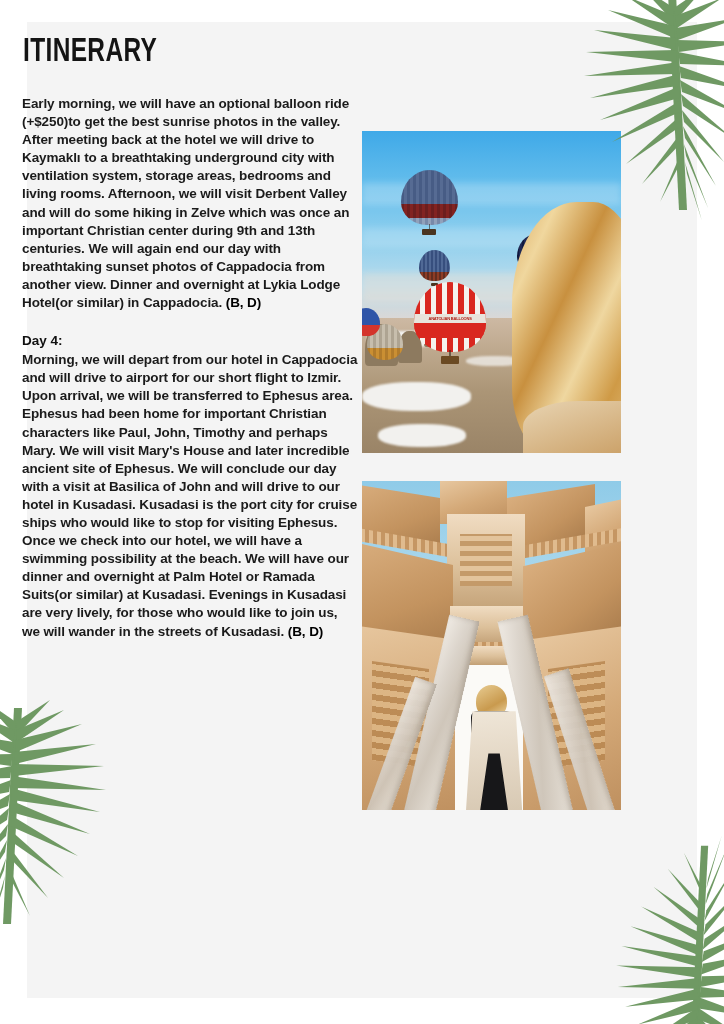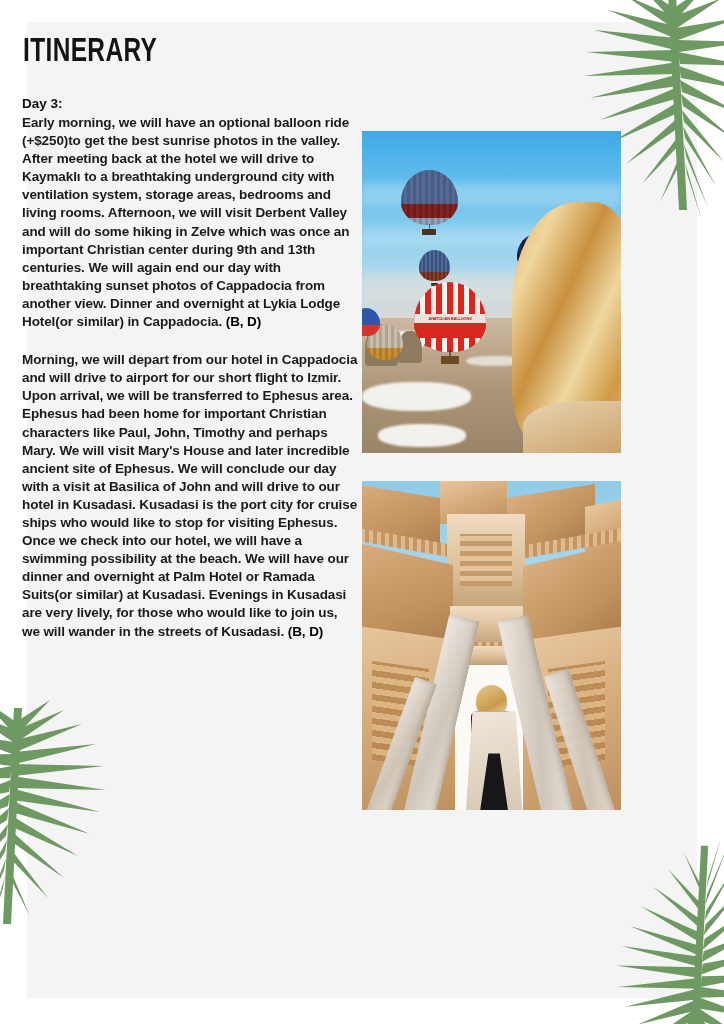--- a/index.html
+++ b/index.html
@@ -392,20 +392,20 @@
         <path d="M127 140 L160 200 L129 152 Z"></path>
         <path d="M128 158 L152 222 L130 170 Z"></path>
         <path d="M129 176 L146 235 L131 188 Z"></path>
       </g>
     </g>
   </svg>
 </div>
 
 <div id="text-column">
   <div class="day-block">
-    <p class="day-label">Day 3:</p>
     <p class="day-body"><span>Early morning, we will have an optional balloon ride (+$250)to get the best sunrise photos in the valley. After meeting back at the hotel we will drive to Kaymaklı to a breathtaking underground city with ventilation system, storage areas, bedrooms and living rooms. Afternoon, we will visit Derbent Valley and will do some hiking in Zelve which was once an important Christian center during 9th and 13th centuries. We will again end our day with breathtaking sunset photos of Cappadocia from another view. Dinner and overnight at Lykia Lodge Hotel(or similar) in Cappadocia. </span><span class="meal-tag">(B, D)</span></p>
   </div>
 
   <div class="day-block">
+    <p class="day-label">Day 4:</p>
     <p class="day-body"><span>Morning, we will depart from our hotel in Cappadocia and will drive to airport for our short flight to Izmir. Upon arrival, we will be transferred to Ephesus area. Ephesus had been home for important Christian characters like Paul, John, Timothy and perhaps Mary. We will visit Mary's House and later incredible ancient site of Ephesus. We will conclude our day with a visit at Basilica of John and will drive to our hotel in Kusadasi. Kusadasi is the port city for cruise ships who would like to stop for visiting Ephesus. Once we check into our hotel, we will have a swimming possibility at the beach. We will have our dinner and overnight at Palm Hotel or Ramada Suits(or similar) at Kusadasi. Evenings in Kusadasi are very lively, for those who would like to join us, we will wander in the streets of Kusadasi. </span><span class="meal-tag">(B, D)</span></p>
   </div>
 </div>
 
 </body></html>

